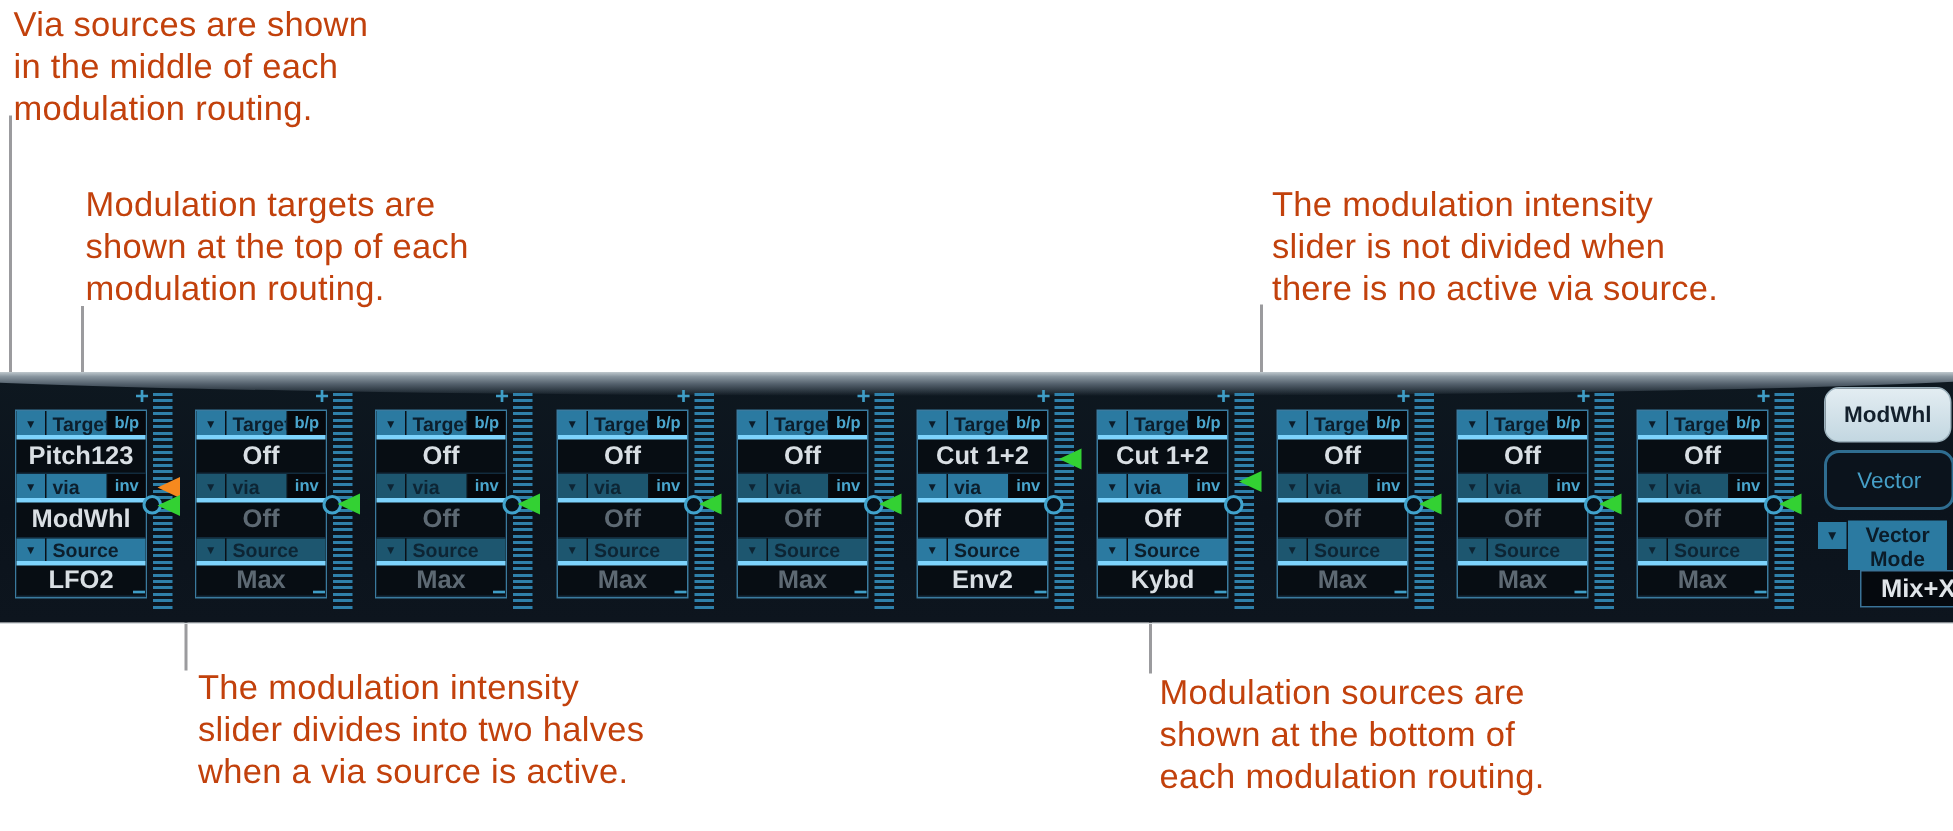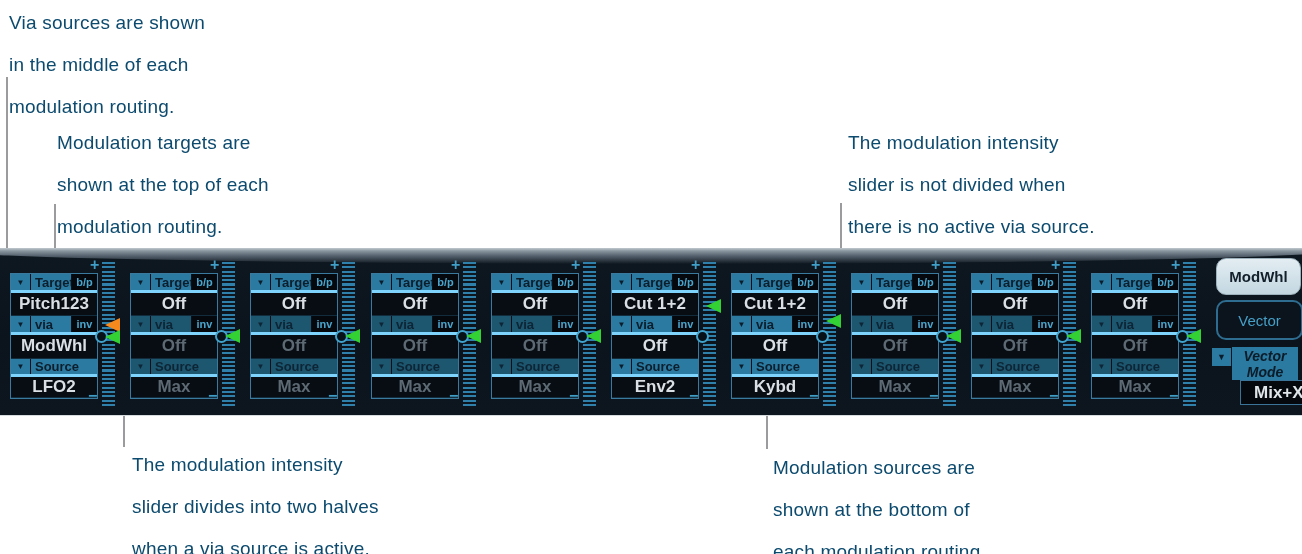--- a/index.html
+++ b/index.html
@@ -1,20 +1,20 @@
 <!DOCTYPE html>
 <html><head>
 <meta charset="utf-8">
 <style>
   html,body{margin:0;padding:0;background:#ffffff;}
   body{width:1302px;height:554px;position:relative;overflow:hidden;
        font-family:"Liberation Sans","DejaVu Sans",sans-serif;}
 
   
-  .callout{position:absolute;color:#0c4a6e;font-size:19px;line-height:42px;
+  .callout{position:absolute;color:#c2410c;font-size:23px;line-height:28px;
            white-space:pre-line;letter-spacing:.2px;}
   .callout-line{position:absolute;width:2px;background:#9b9b9e;}
 
   
   .strip{position:absolute;left:0;top:248px;width:1302px;height:167px;
          background:linear-gradient(180deg,#0e1820 0%,#0b131c 55%,#0d151e 100%);
          box-shadow:0 1px 0 #d7dcdf;}
   .gloss{position:absolute;left:-80px;right:-60px;top:0;height:16px;pointer-events:none;
          background:linear-gradient(180deg,#cfd8dd 0px,#93a0aa 3px,#5a6773 8px,rgba(42,53,64,0) 16px);
          border-radius:0 0 48% 52% / 0 0 100% 100%;opacity:.92;}
@@ -56,21 +56,21 @@
               background:linear-gradient(180deg,#e3edf2 0%,#c3d7e1 100%);
               border:1px solid #9db2bd;color:#13202c;font-size:15px;font-weight:bold;
               display:flex;align-items:center;justify-content:center;}
   .btn-vector{position:absolute;left:1216px;top:52px;width:83px;height:36px;border-radius:10px;
               background:#0b131c;border:2px solid #2f6d90;color:#459cA;color:#459fc7;
               font-size:15px;display:flex;align-items:center;justify-content:center;}
   .vm-caret{position:absolute;left:1212px;top:100px;width:19px;height:18px;background:#2b7aa1;
             color:#0b1d2b;font-size:9px;display:flex;align-items:center;justify-content:center;}
   .vm-label{position:absolute;left:1232px;top:99px;width:66px;height:33px;background:#2b7aa1;
             color:#0b1c29;font-size:14px;line-height:16px;font-weight:bold;text-align:center;
-            display:flex;align-items:center;justify-content:center;white-space:normal;font-style:italic;}
+            display:flex;align-items:center;justify-content:center;white-space:normal;}
   .vm-value{position:absolute;left:1212px;top:132px;width:87px;height:23px;background:#05090e;
             border:1px solid #3a7397;color:#e0e5e9;font-size:17px;font-weight:bold;
             display:flex;align-items:center;justify-content:center;margin-left:28px;}
 </style>
 </head>
 <body>
 
 <div class="callout" style="left:9px;top:2px;">Via sources are shown
 in the middle of each
 modulation routing.</div>

